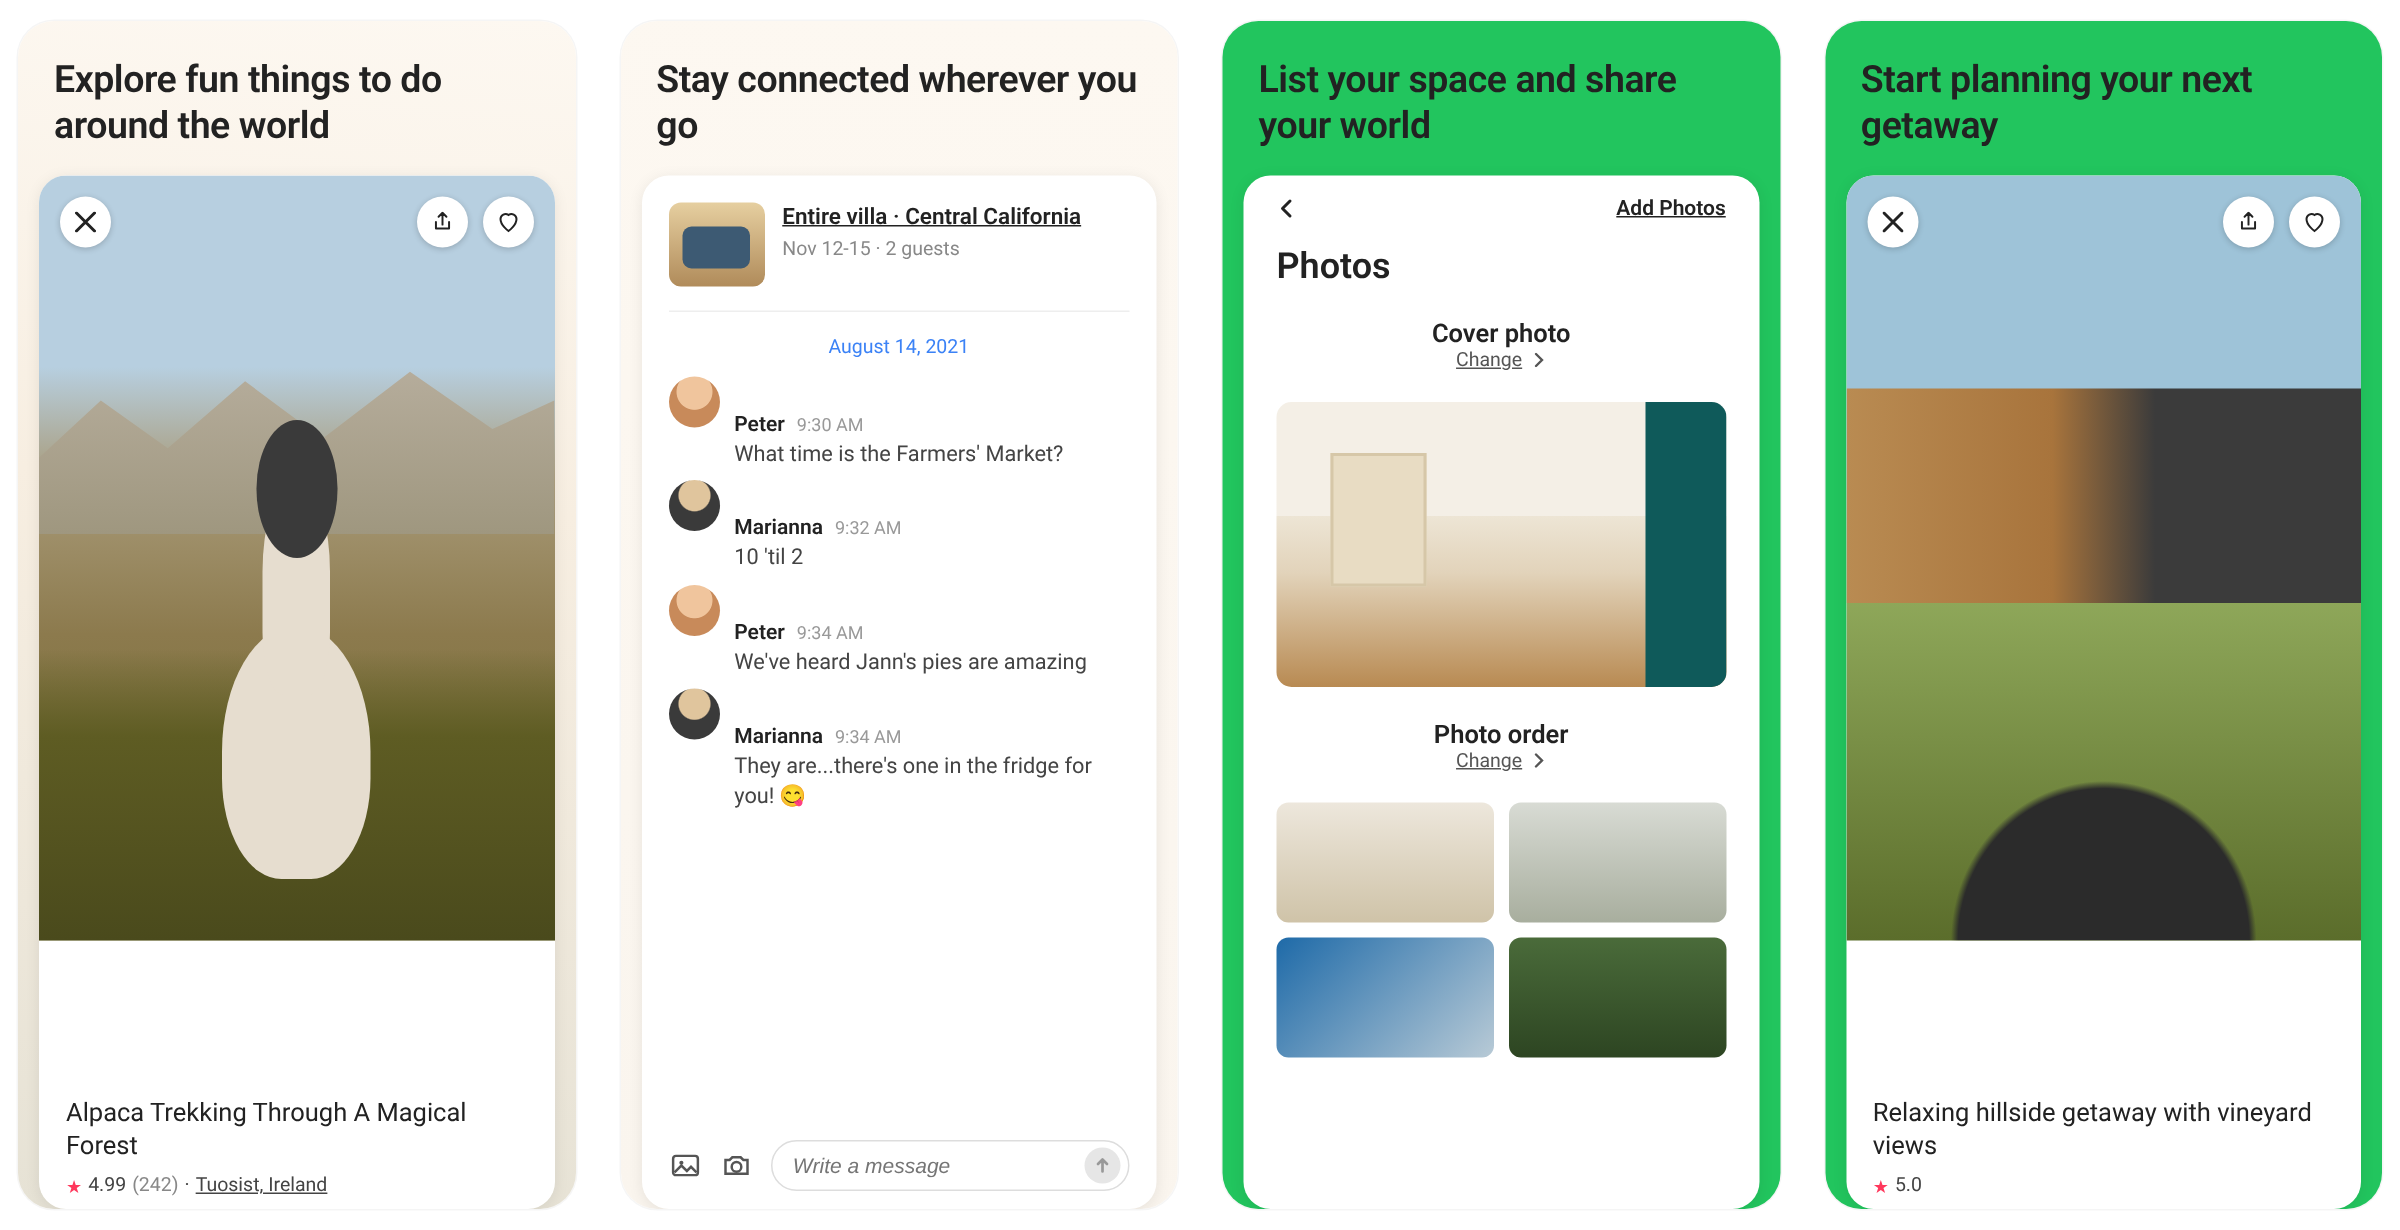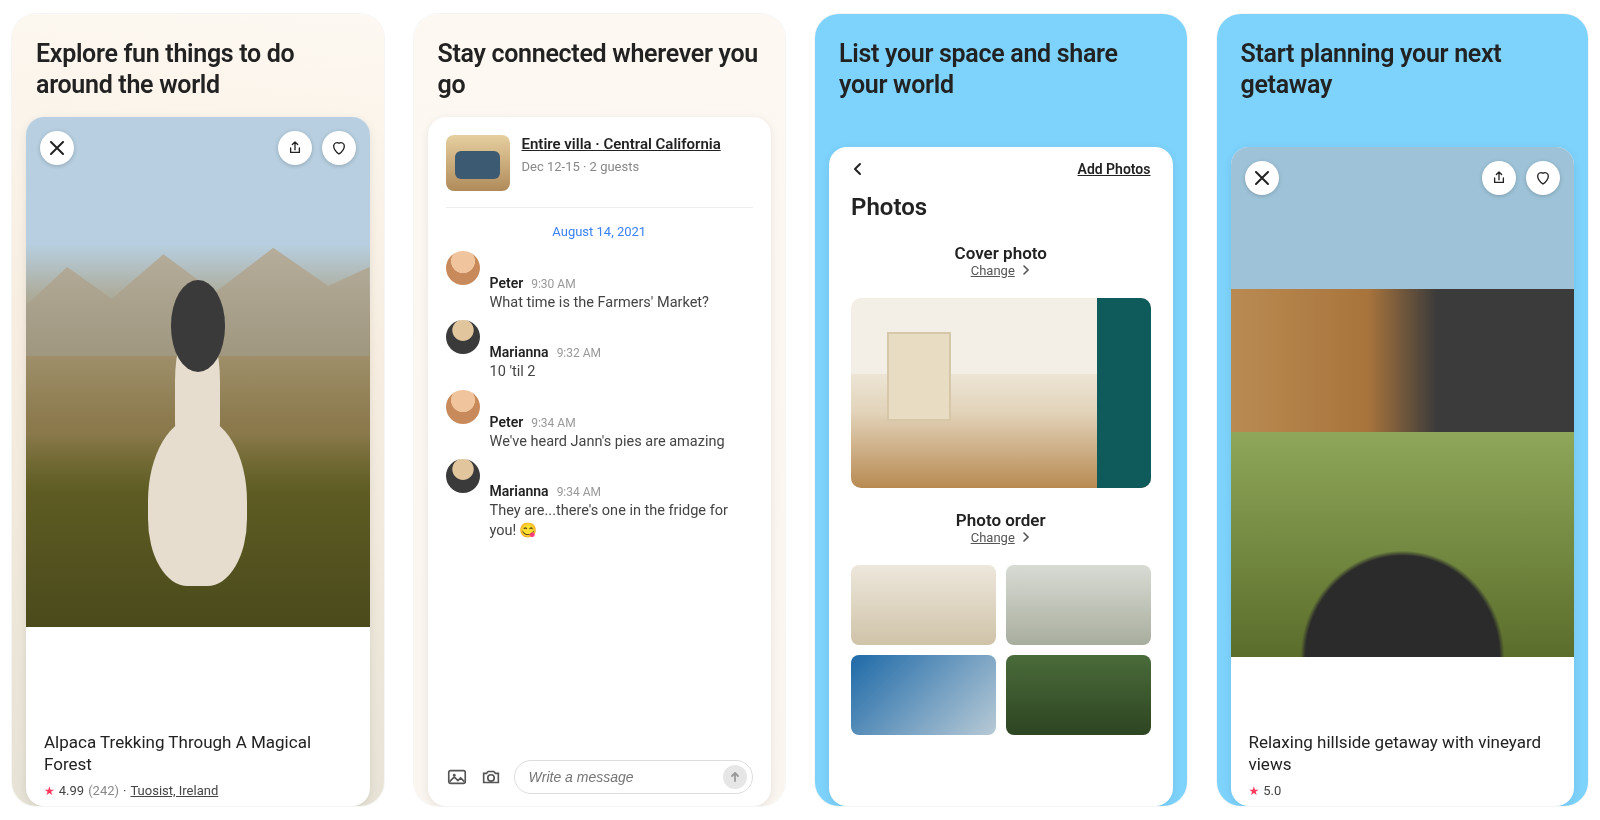--- a/index.html
+++ b/index.html
@@ -19,21 +19,21 @@
 .panel {
   flex: 1;
   border-radius: 24px;
   background: #fff;
   display: flex;
   flex-direction: column;
   overflow: hidden;
   box-shadow: 0 0 0 1px rgba(0,0,0,0.04);
 }
 .panel-1 { background: linear-gradient(185deg, #fdf8f1 0%, #f7eee1 40%, #e6e2d5 100%); }
-.panel-3, .panel-4 { background: #7dd3fc; gap: 30px; }
+.panel-3, .panel-4 { background: #22c55e; }
 .panel-2 { background: linear-gradient(185deg, #fdf8f1 0%, #faf5ee 100%); }
 .panel-title {
   font-size: 25px;
   font-weight: 600;
   color: #222;
   line-height: 1.25;
   padding: 24px 24px 16px 24px;
   letter-spacing: -0.3px;
 }
 .phone-card {
@@ -245,21 +245,21 @@
     </div>
   </div>
 
   <div class="panel panel-2">
     <div class="panel-title">Stay connected wherever you go</div>
     <div class="phone-card msg-card">
       <div class="booking-row">
         <div class="booking-thumb"></div>
         <div class="booking-info">
           <div class="booking-title">Entire villa · Central California</div>
-          <div class="booking-sub">Dec 12-15 · 2 guests</div>
+          <div class="booking-sub">Nov 12-15 · 2 guests</div>
         </div>
       </div>
       <div class="date-divider">August 14, 2021</div>
       <div id="msg-list">
           <div class="msg">
             <div class="avatar avatar-peter"></div>
             <div class="msg-body">
               <div class="msg-head">
                 <span class="msg-name">Peter</span>
                 <span class="msg-time">9:30 AM</span>

